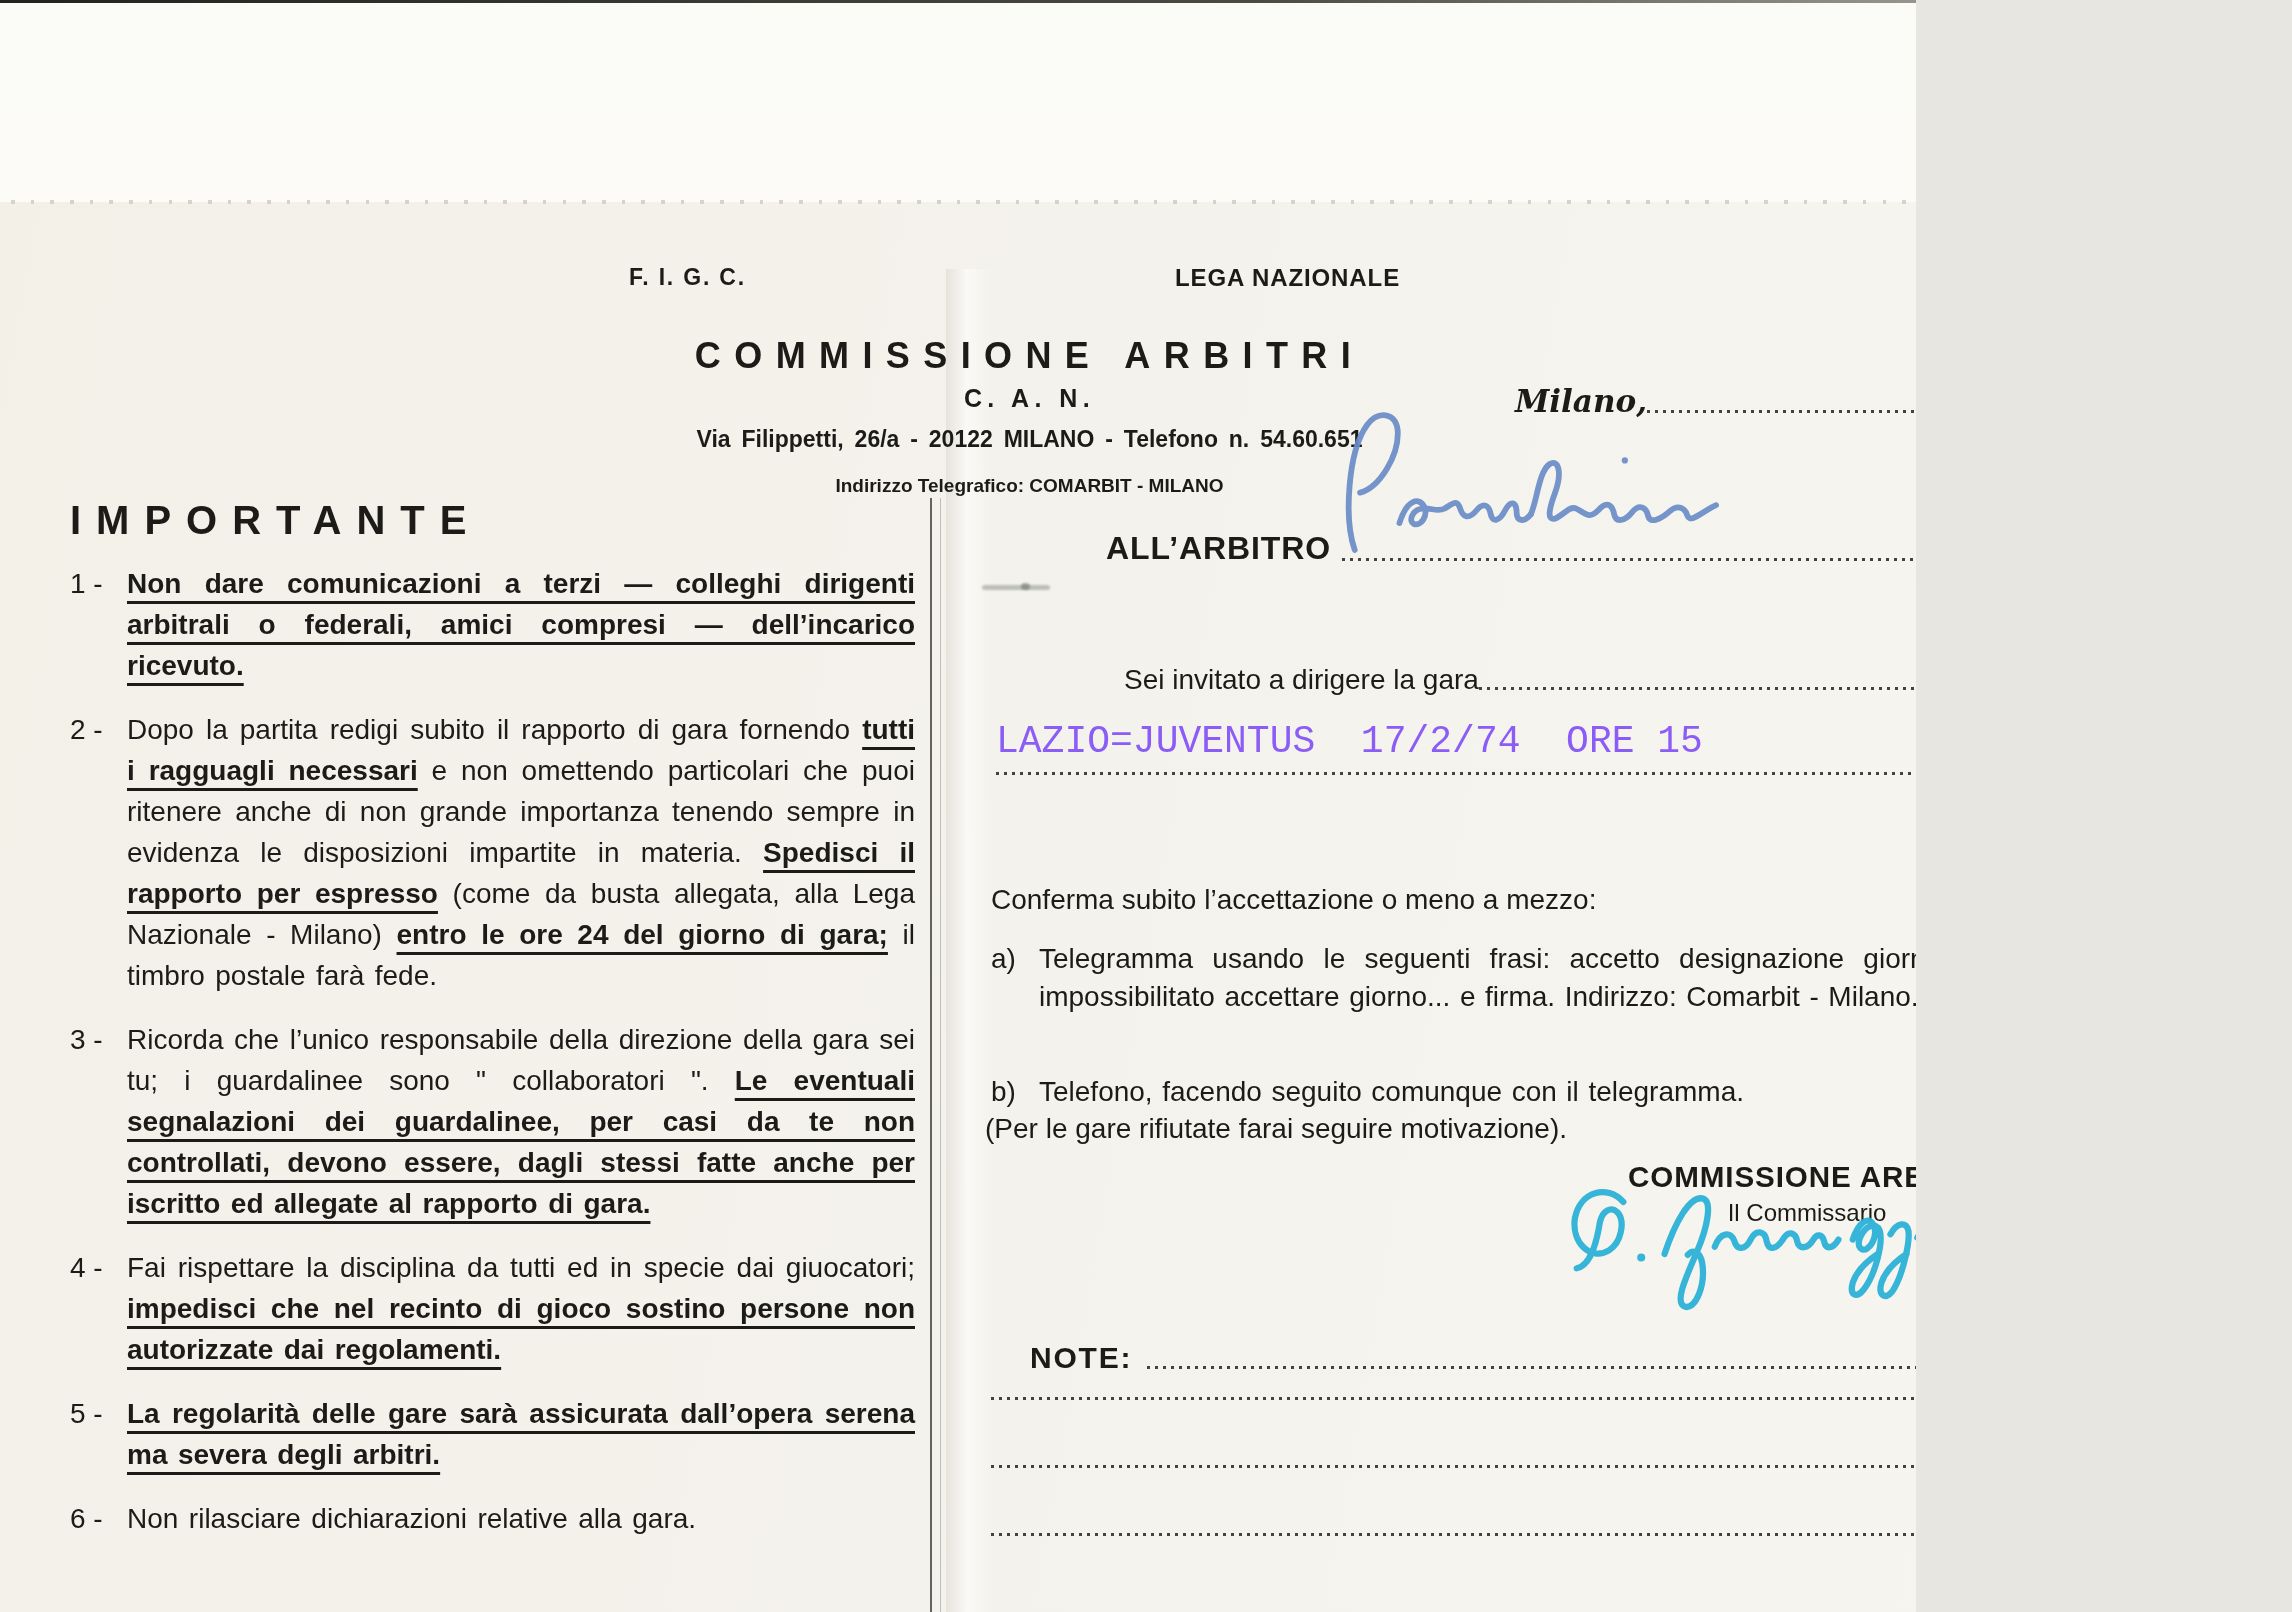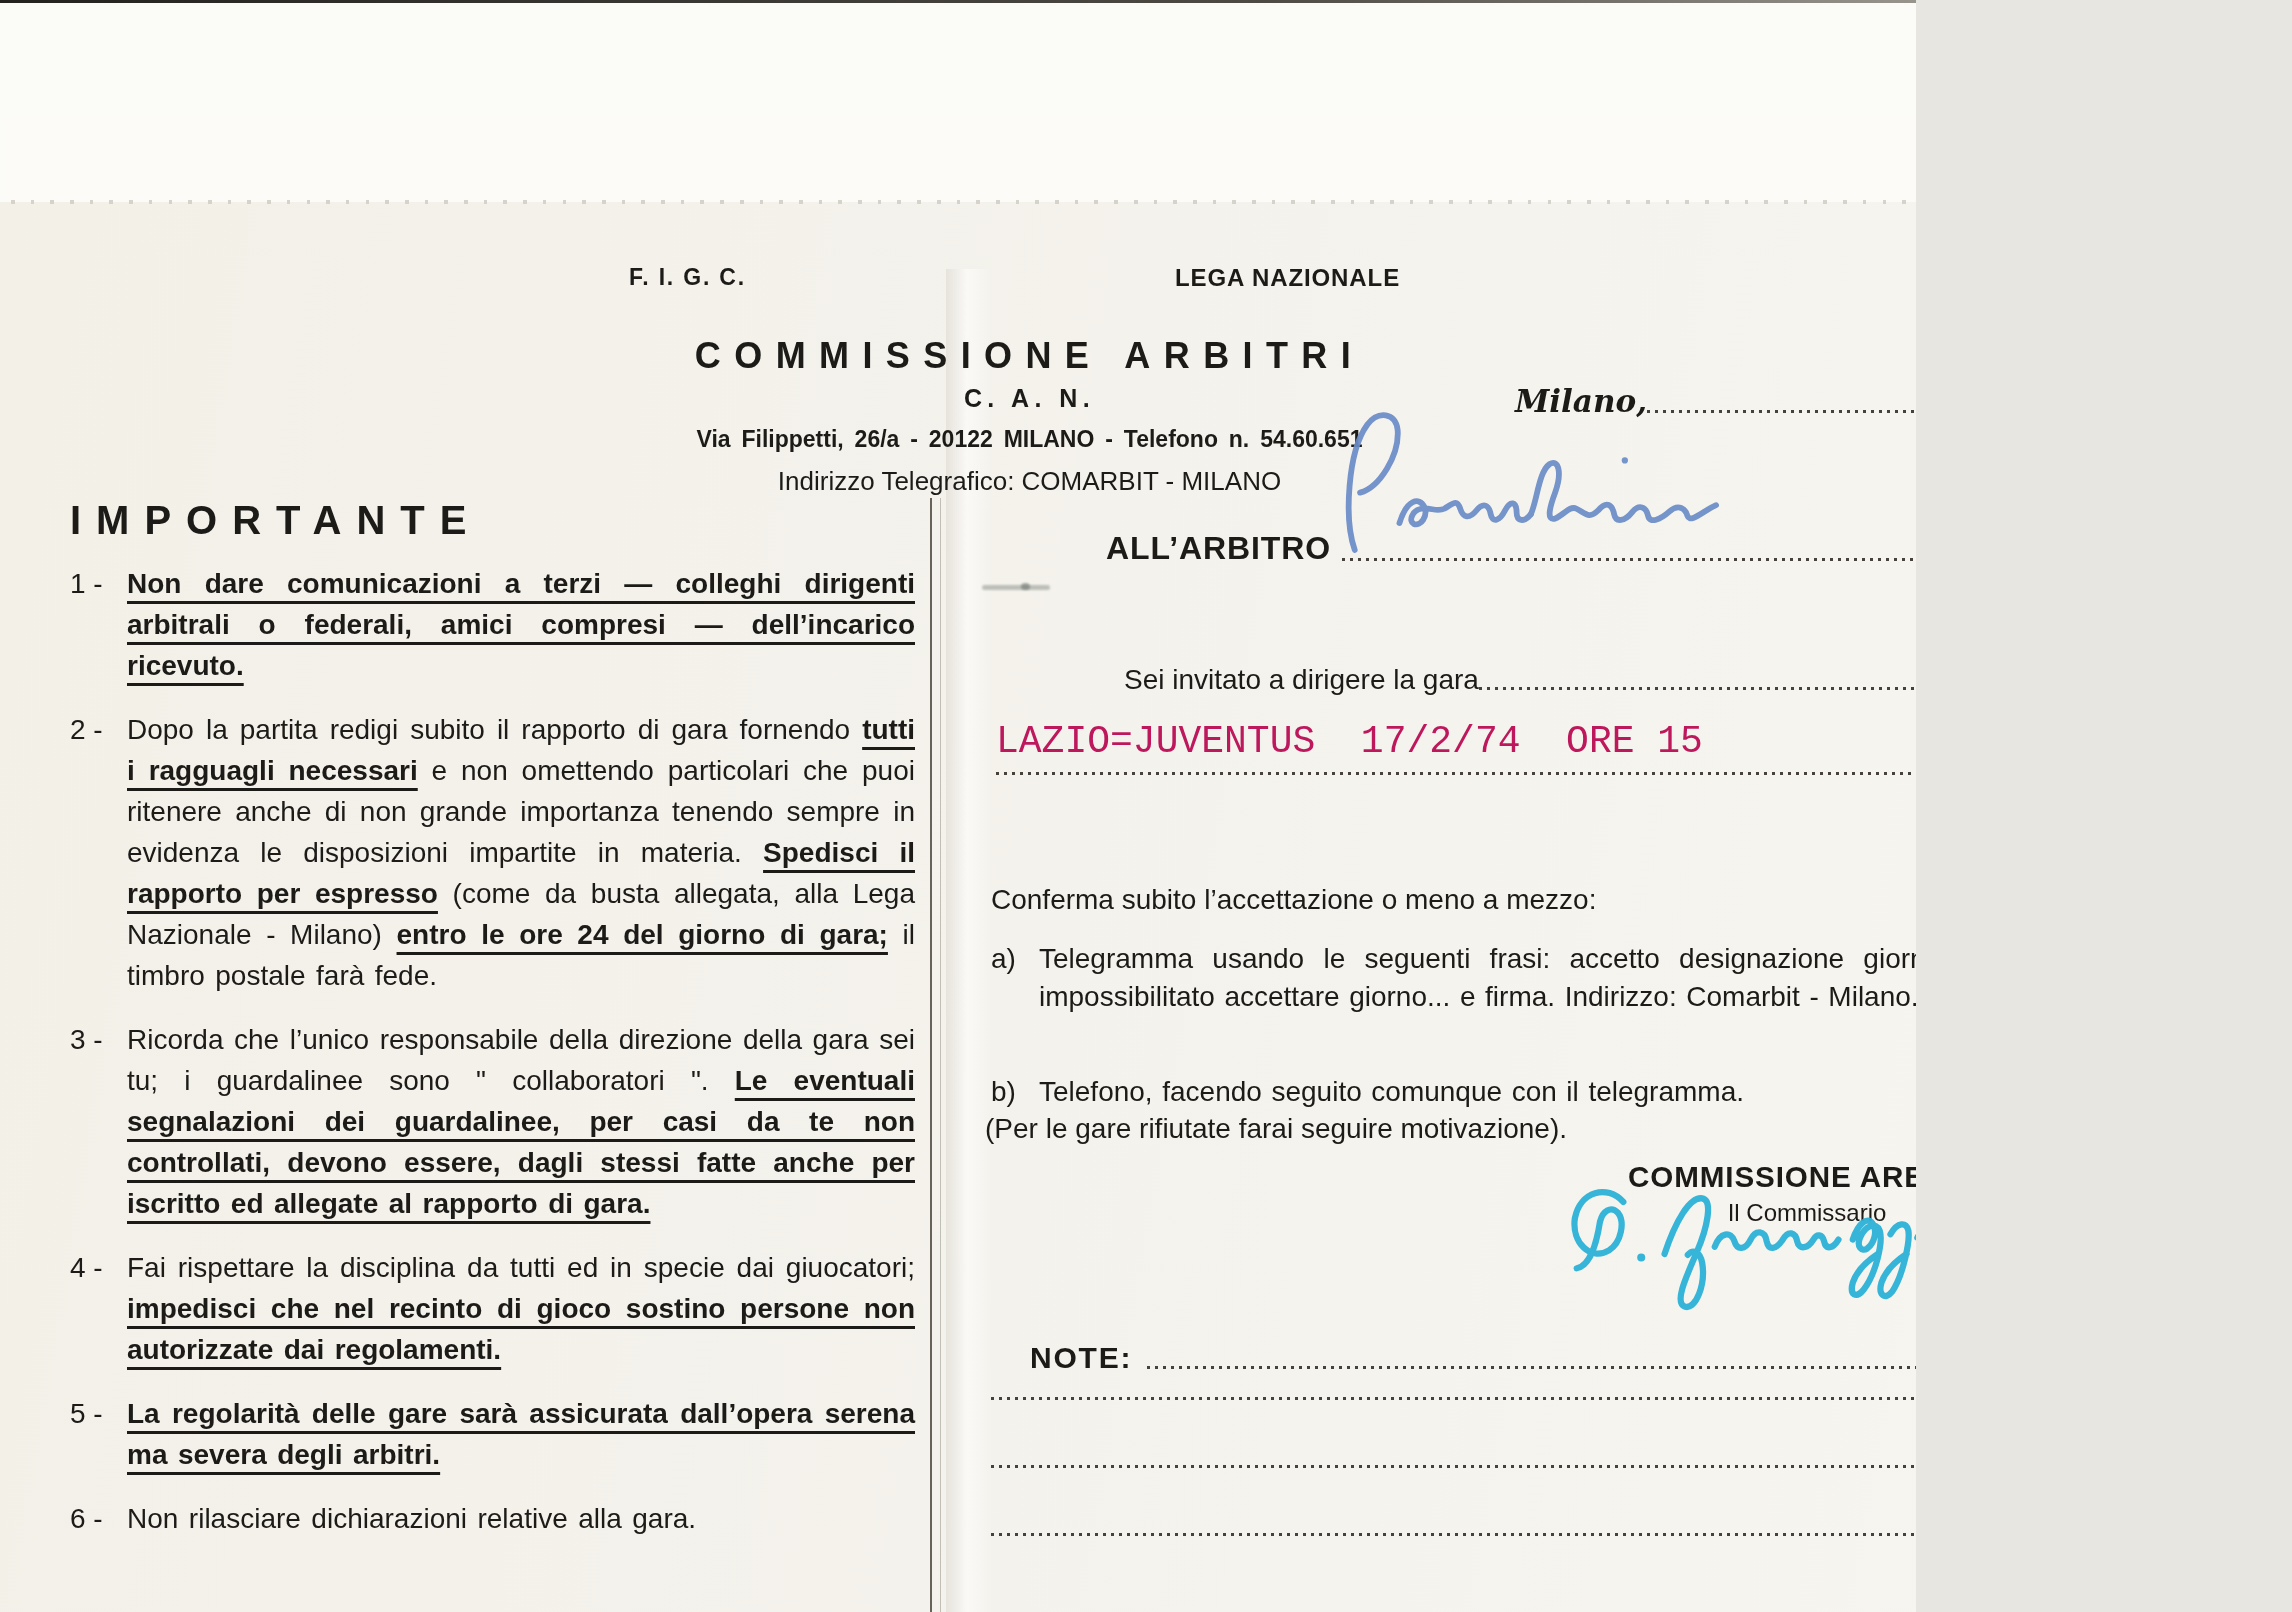--- a/index.html
+++ b/index.html
@@ -33,21 +33,21 @@
   .ink-smudge2 { position:absolute; left:1021px; top:583px; width:9px; height:7.2px; background:#6d746f;
     border-radius:50%; filter:blur(0.9px); opacity:.6; }
 
   
   .org-left  { position:absolute; left:629px;  top:264px; font-size:23px; font-weight:bold; letter-spacing:1.8px; }
   .org-right { position:absolute; left:1175px; top:264px; font-size:24px; font-weight:bold; letter-spacing:0.9px; }
   .head-center { position:absolute; left:528px; top:335px; width:1003px; text-align:center; }
   .head-title { font-size:36px; font-weight:bold; letter-spacing:13.4px; white-space:nowrap; }
   .head-sub   { font-size:25px; font-weight:bold; letter-spacing:5.4px; margin-top:7.2px; }
   .head-addr  { font-size:23px; font-weight:bold; margin-top:12.5px; word-spacing:4.5px; white-space:nowrap; }
-  .head-tel   { font-size:26px; font-weight:normal; margin-top:13px; }
+  .head-tel   { font-size:19px; font-weight:bold; margin-top:22px; }
   .city-row { position:absolute; left:1515px; top:383px; width:470px; display:flex; align-items:baseline; }
   .city-label { font-family:"DejaVu Serif", serif; font-style:italic; font-weight:bold; font-size:31px; }
   .dotfill { flex:1; height:2.7px; align-self:flex-end; margin-bottom:6.3px;
     background:repeating-linear-gradient(to right,#46423b 0 2.7px,transparent 2.7px 8px); }
   .dotline { height:2.7px; background:repeating-linear-gradient(to right,#46423b 0 2.7px,transparent 2.7px 8px); }
 
   
   .left-col { position:absolute; left:70px; top:498px; width:845px; }
   .imp-heading { font-size:40px; font-weight:bold; letter-spacing:15px; margin-bottom:19.7px; }
   .imp-item { display:flex; margin-bottom:23px; }
@@ -57,21 +57,21 @@
         text-underline-offset:8px; text-decoration-skip-ink:none; }
 
   
   .r { position:absolute;margin-top:23px; }
   .to-row { left:1106px; top:507px; width:947px; display:flex; align-items:baseline; }
   .to-label { font-size:32px; font-weight:bold; letter-spacing:0.9px; }
   .to-row .dotfill { margin-left:10.7px; }
   .invite-row { left:1124px; top:641px; width:945px; display:flex; align-items:baseline; }
   .invite-label { font-size:28px; }
   .match-block { left:996px; top:697px; width:1073px; }
-  .match-text { font-family:"Liberation Mono", monospace; font-size:38px; white-space:pre; letter-spacing:0px; color:#be185d; }
+  .match-text { font-family:"Liberation Mono", monospace; font-size:38px; white-space:pre; letter-spacing:0px; color:#8b5cf6; }
   .match-block .dotline { margin-top:9px; }
   .body-line { font-size:28px; line-height:38px; }
   .observe { left:991px; top:792px; }
   .confirm { left:991px; top:858px; }
   .opt { left:991px; top:917px; width:1080px; }
   .opt-inner { position:relative; padding-left:48px; font-size:28px; line-height:38px; text-align:justify; word-spacing:1.8px; }
   .opt-label { position:absolute; left:0; top:0; }
   .opt-b { left:991px; top:1050px; width:1080px; }
   .opt-b-note { left:985px; top:1087px; }
   .sig-block { left:1533px; top:1137px; width:548px; text-align:center; }

